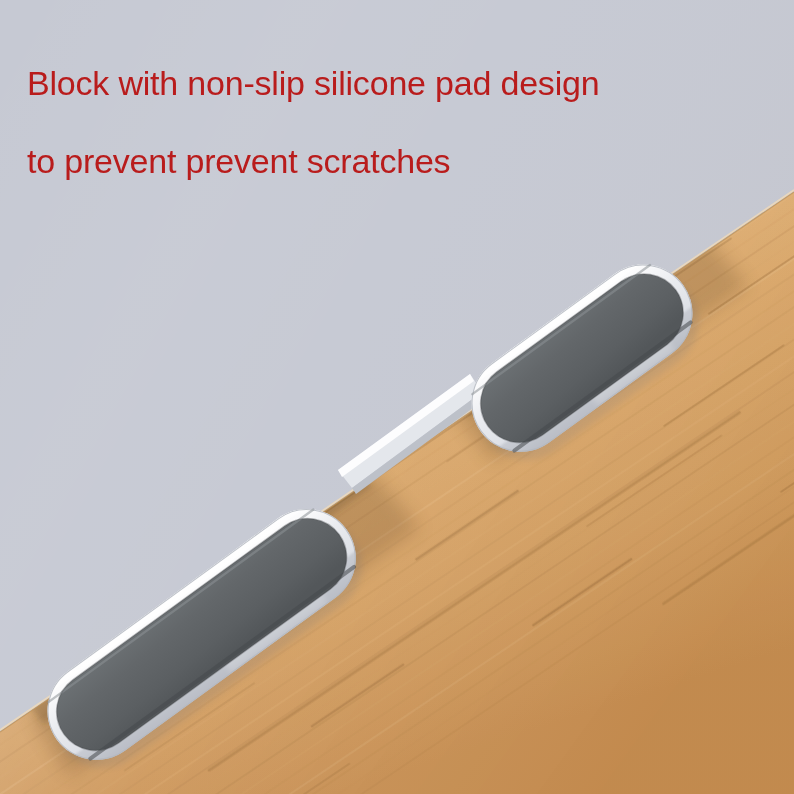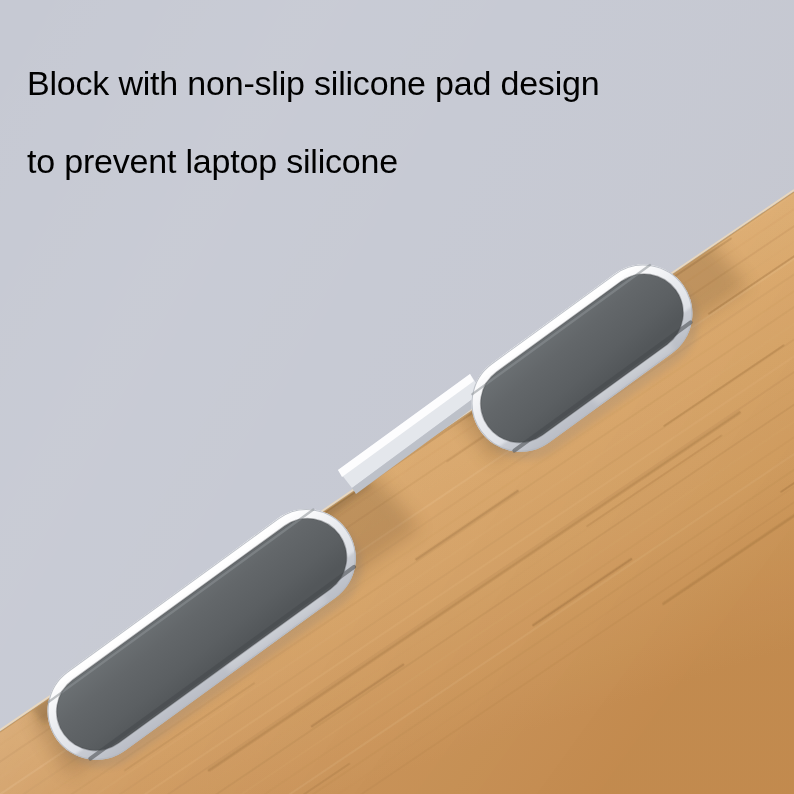--- a/index.html
+++ b/index.html
@@ -7,21 +7,21 @@
     width:794px;height:794px;overflow:hidden;
     font-family:"Liberation Sans","DejaVu Sans",sans-serif;
   }
   #stage{
     position:relative;width:794px;height:794px;overflow:hidden;
     background:#c6c9d3;
   }
   
   #caption{
     position:absolute;left:27px;top:44px;width:750px;
-    font-size:34px;line-height:78px;color:#000000;
+    font-size:34px;line-height:78px;color:#b91c1c;
     letter-spacing:-0.2px;white-space:nowrap;
     -webkit-font-smoothing:antialiased;
   }
   #caption .ln{display:block;}
   
   #scene{position:absolute;left:0;top:0;width:794px;height:794px;}
 </style>
 </head>
 <body>
 
@@ -265,16 +265,16 @@
         <rect x="9" y="10" width="232" height="78" rx="39" ry="39" transform="translate(452,392) rotate(-36)" fill="url(#padGrad)"></rect>
         <rect x="14" y="12.5" width="222" height="2.4" rx="1.2" transform="translate(452,392) rotate(-36)" fill="#8d9295" opacity="0.55"></rect>
         <rect x="14" y="82" width="222" height="4" rx="2" transform="translate(452,392) rotate(-36)" fill="#45494c" opacity="0.55"></rect>
         <rect x="9" y="10" width="232" height="78" rx="39" ry="39" transform="translate(452,392) rotate(-36)" fill="none" stroke="#3f4346" stroke-width="1.4" opacity="0.35"></rect>
       </g>
     </g>
   </svg>
 
   <div id="caption">
     <span class="ln">Block with non-slip silicone pad design</span>
-    <span class="ln">to prevent laptop silicone</span>
+    <span class="ln">to prevent prevent scratches</span>
   </div>
 
 </div>
 
 </body></html>

